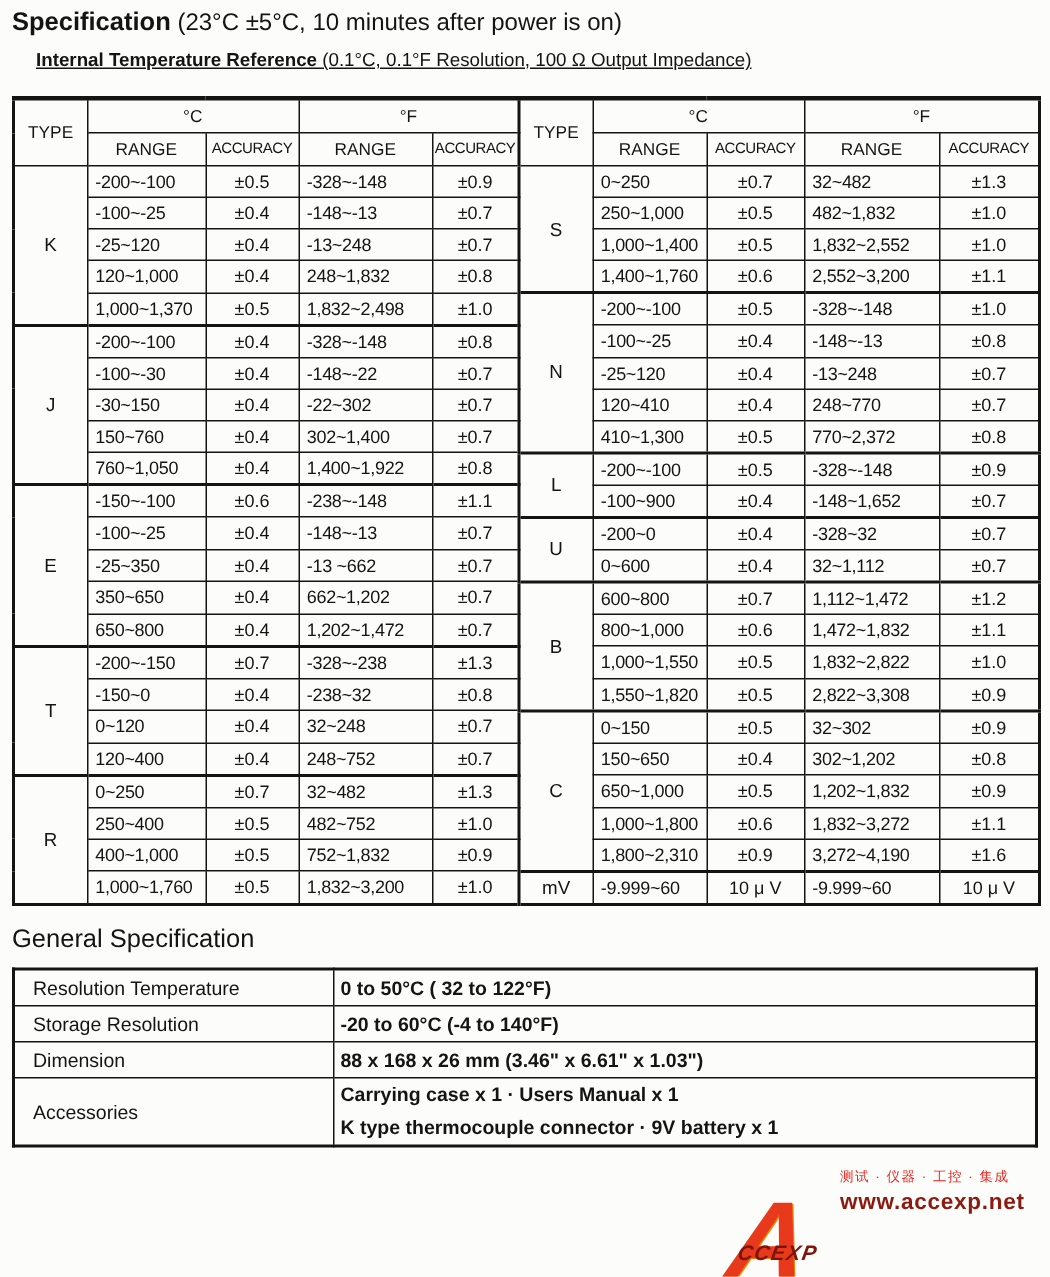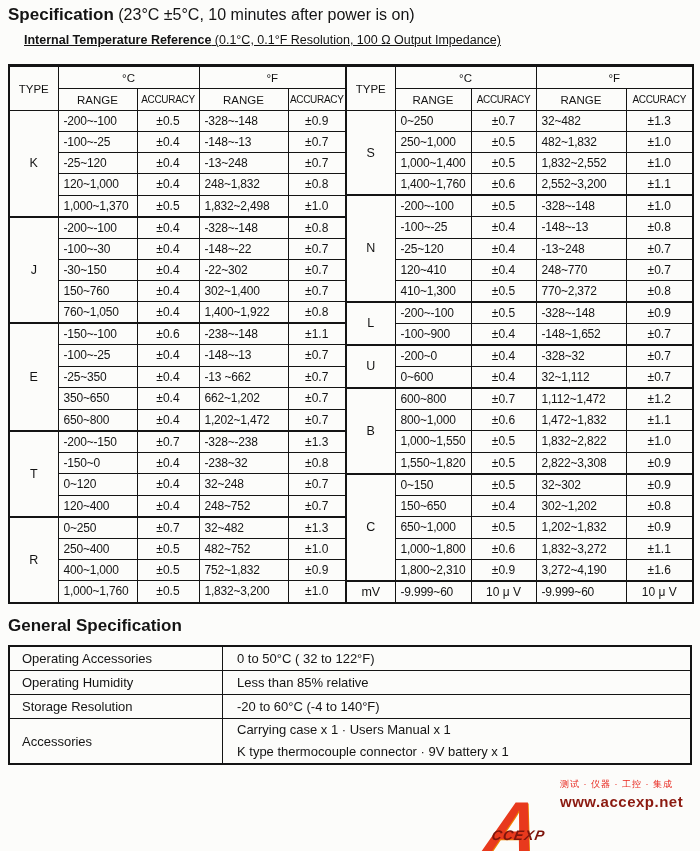--- a/index.html
+++ b/index.html
@@ -28,28 +28,28 @@
   #spec td{
     border:1px solid #141414;height:20px;padding:0;overflow:hidden;
     white-space:nowrap;
   }
   #spec td.type{text-align:center;font-size:12.5px;}
   #spec td.rng{text-align:left;padding-left:5px;letter-spacing:-0.2px;}
   #spec td.acc{text-align:center;}
   #spec .gs{border-top:2px solid #141414;}
   #spec .div{border-left:2px solid #141414;}
 
-  #gen-head{position:absolute;left:8px;top:616px;font-size:17px;font-weight:bold;}
+  #gen-head{position:absolute;left:8px;top:616px;font-size:17px;font-weight:normal;}
   #gen{
     position:absolute;left:8px;top:645px;width:684px;
     border:2px solid #141414;font-size:13px;
   }
   #gen td{border:1px solid #141414;height:23px;padding:0;}
   #gen td.lbl{width:200px;padding-left:12px;}
-  #gen td.val{padding-left:14px;}
+  #gen td.val{padding-left:4px;font-weight:bold;}
   #gen td.val div{line-height:22px;}
 
   #watermark{
     position:absolute;right:0;bottom:0;width:216px;height:78px;z-index:5;
   }
   .wm-a{
     position:absolute;left:2px;bottom:-12px;
     font-size:72px;font-weight:900;font-style:italic;
     color:#e8391d;transform:skewX(-8deg);line-height:1;
     text-shadow:1px 1px 0 #f08300;
@@ -348,30 +348,30 @@
         <td class="acc gs">10 μ V</td>
       </tr>
     </tbody>
 </table>
 
 <div id="gen-head">General Specification</div>
 
 <table id="gen">
   <tbody>
       <tr>
-        <td class="lbl">Operating Accessories</td>
+        <td class="lbl">Resolution Temperature</td>
         <td class="val">0 to 50°C ( 32 to 122°F)</td>
-      </tr>
-      <tr>
-        <td class="lbl">Operating Humidity</td>
-        <td class="val">Less than 85% relative</td>
       </tr>
       <tr>
         <td class="lbl">Storage Resolution</td>
         <td class="val">-20 to 60°C (-4 to 140°F)</td>
+      </tr>
+      <tr>
+        <td class="lbl">Dimension</td>
+        <td class="val">88 x 168 x 26 mm (3.46" x 6.61" x 1.03")</td>
       </tr>
       <tr>
         <td class="lbl">Accessories</td>
         <td class="val">
           <div>Carrying case x 1 · Users Manual x 1</div>
           <div>K type thermocouple connector · 9V battery x 1</div>
         </td>
       </tr>
     </tbody>
 </table>

